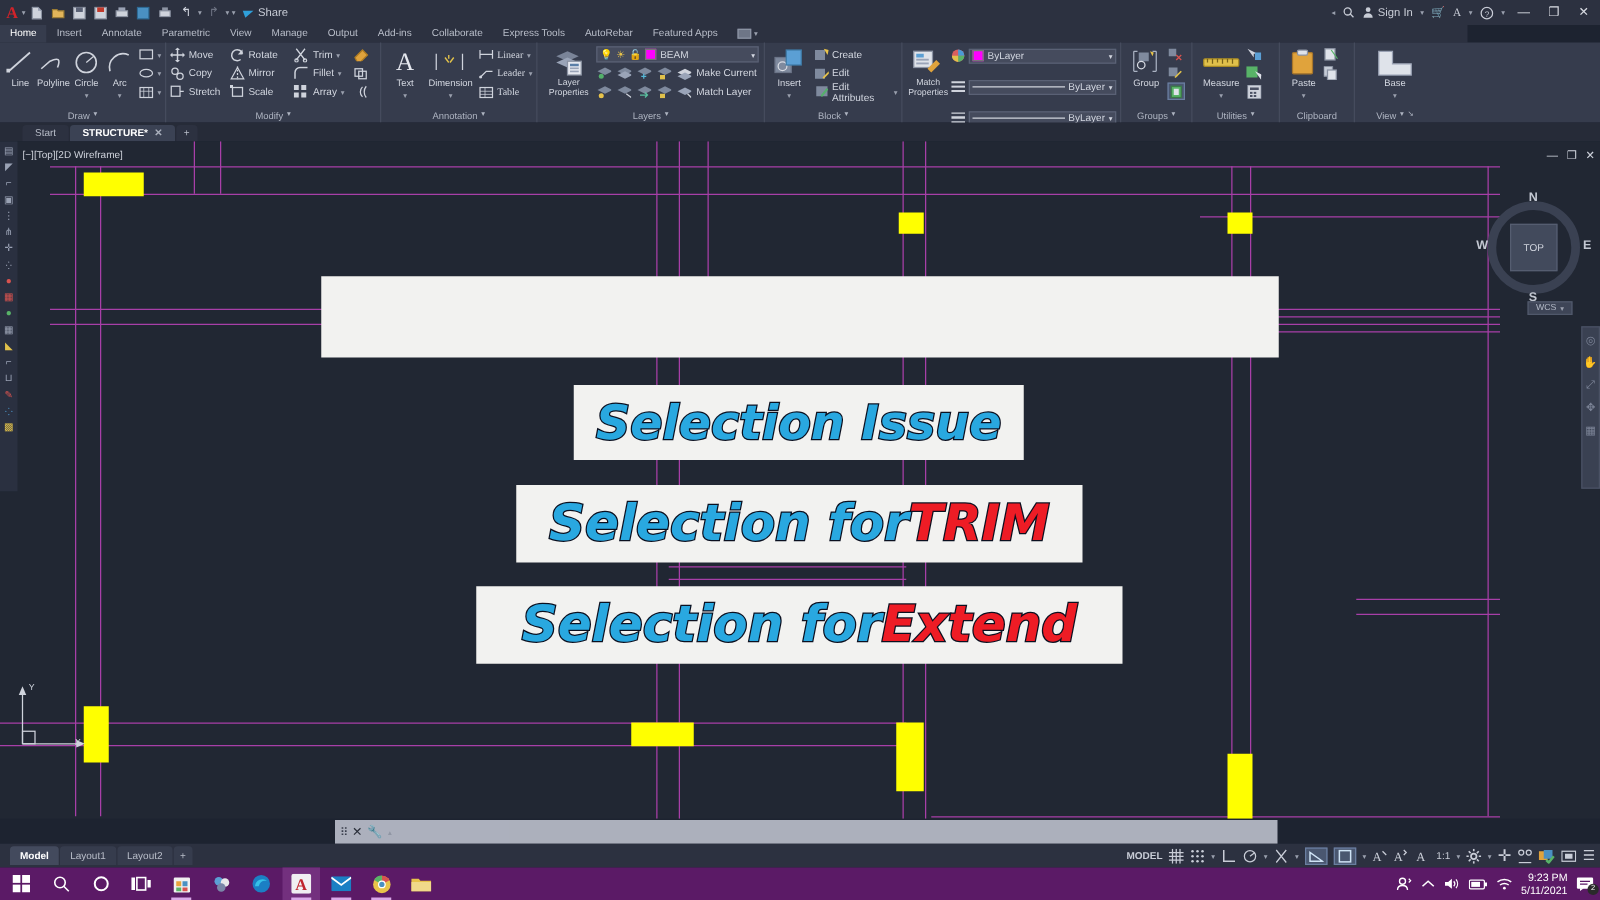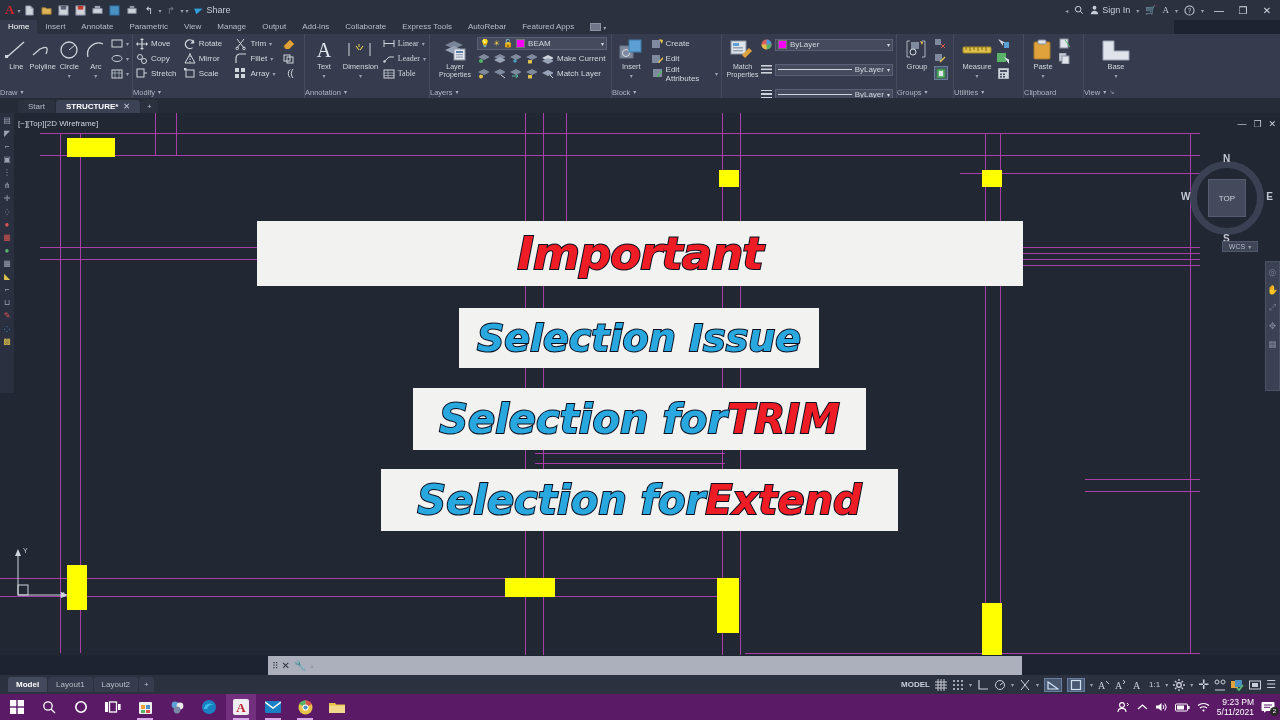--- a/index.html
+++ b/index.html
@@ -32,21 +32,21 @@
   .ribtab-mini{ margin-left:8px; display:flex; align-items:center; gap:2px;}
   .mini-box{width:11px;height:8px;background:#6e7687;border:1px solid #8b93a3;}
 
   
   .ribbon { position:absolute; top:34px; left:0; width:1280px; height:64px; background:#363c4d;
     display:flex; font-size:8px; color:#d3d7e0; }
   .panel { position:relative; height:64px; border-right:1px solid #454b5d; display:flex;
     flex-direction:column; }
   .panel-body { flex:1; display:flex; align-items:flex-start; padding:2px 3px 0 3px; }
   .panel-title { height:11px; line-height:11px; text-align:center; font-size:7.5px; color:#aeb4c1;
-    display:flex; align-items:center; gap:3px;}
+    display:flex; align-items:center; justify-content:center; gap:3px;}
   .caret { font-size:6px; color:#aeb4c1;}
   .bigbtn { width:38px; display:flex; flex-direction:column; align-items:center; gap:1px; padding-top:2px;}
   .bigbtn .glyph { height:24px; display:flex; align-items:center; justify-content:center; }
   .bigbtn .lbl { font-size:7.5px; text-align:center; line-height:8px;}
   .smallrow { display:flex; align-items:center; gap:3px; height:15px; font-size:8px; }
   .smallrow .ic { width:12px; height:12px; display:flex; align-items:center; justify-content:center; }
   .col { display:flex; flex-direction:column; }
 
   .lay-combo { width:130px; height:13px; background:#454b5d; border:1px solid #5a6175;
     display:flex; align-items:center; gap:3px; padding:0 2px; font-size:8px;}
@@ -987,21 +987,20 @@
       <polygon points="8,2 5,9 11,9" fill="#cfd3dc"></polygon>
       <line x1="8" y1="48" x2="52" y2="48" stroke="#cfd3dc" stroke-width="1"></line>
       <polygon points="58,48 51,45 51,51" fill="#cfd3dc"></polygon>
       <rect x="8" y="38" width="10" height="10" fill="none" stroke="#cfd3dc" stroke-width="1"></rect>
     </svg>
     <span class="ucs-lbl" style="left:13px;top:0px;">Y</span>
     <span class="ucs-lbl" style="left:50px;top:44px;">X</span>
   </div>
 
   <div class="ovl o1">
-    <span class="red">Important </span>
   </div>
   <div class="ovl o2">
     <span class="blue">Selection Issue</span>
   </div>
   <div class="ovl o3">
     <span class="blue">Selection for </span>
       <span class="red">TRIM</span>
   </div>
   <div class="ovl o4">
     <span class="blue">Selection for </span>

